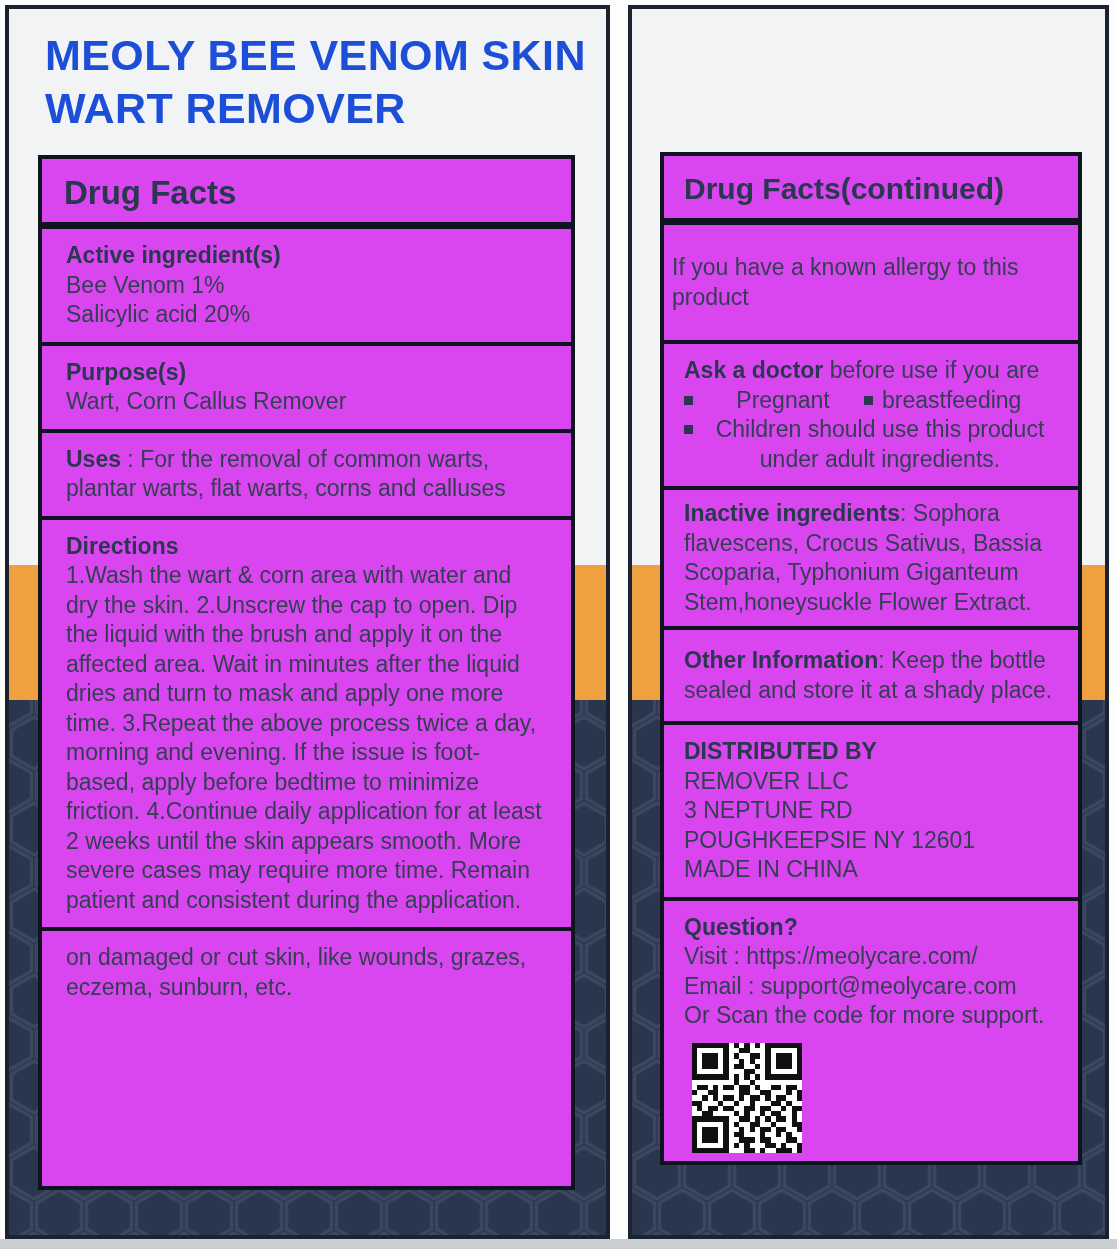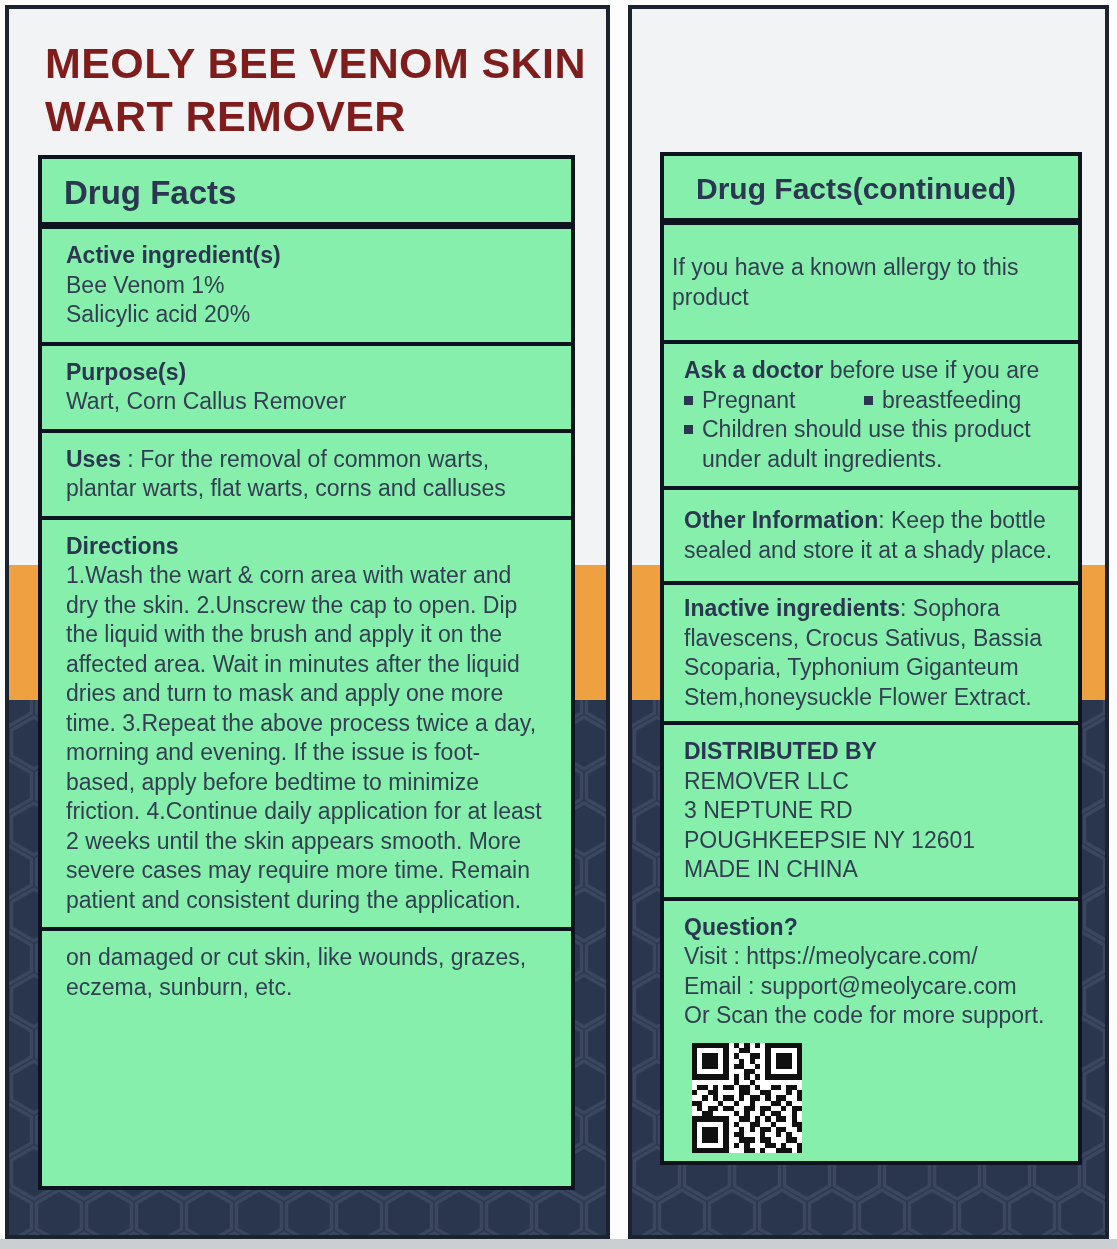--- a/index.html
+++ b/index.html
@@ -11,50 +11,50 @@
          background:#f2f3f4;overflow:hidden;}
   .panel.left{left:5px;width:605px;}
   .panel.right{left:628px;width:481px;}
   .band-orange{position:absolute;left:0;right:0;top:556px;height:135px;background:#efa041;}
   .band-navy{position:absolute;left:0;right:0;top:691px;bottom:0;background:#2a364e;}
   .hexes{position:absolute;left:0;top:0;width:100%;height:100%;display:block;}
 
   .bottom-strip{position:absolute;left:0;right:0;top:1239px;height:10px;background:#cbcfd4;}
 
   
-  .title{position:absolute;left:36px;top:28px;width:548px;margin:0;
-         font-size:43px;line-height:53px;font-weight:700;color:#7f1d1d;letter-spacing:.4px;}
+  .title{position:absolute;left:36px;top:20px;width:548px;margin:0;
+         font-size:43px;line-height:53px;font-weight:700;color:#1d4ed8;letter-spacing:.4px;}
 
   
-  .dfbox{position:absolute;background:#86efac;border:4px solid #0d1420;box-sizing:border-box;
+  .dfbox{position:absolute;background:#d946ef;border:4px solid #0d1420;box-sizing:border-box;
          display:flex;flex-direction:column;}
   .leftbox{left:29px;top:146px;width:537px;height:1035px;}
   .rightbox{left:28px;top:143px;width:422px;height:1013px;}
 
   .dfh{font-weight:700;color:#2b3750;padding:15px 22px 10px;border-bottom:7px solid #0d1420;}
   .leftbox .dfh{font-size:33px;}
-  .rightbox .dfh{font-size:30px;padding:16px 32px 12px;}
+  .rightbox .dfh{font-size:30px;padding:16px 20px 12px;}
 
   .sec{border-bottom:4px solid #0d1420;padding:12px 24px;font-size:23px;line-height:29.5px;}
   .sec:last-child{border-bottom:none;flex:1;}
   .rightbox .sec{padding:12px 20px;}
   .b{font-weight:700;color:#2b3750;}
   .hline{font-weight:700;color:#2b3750;display:block;}
   p.t{margin:0;}
 
   .sec-allergy{padding:28px 8px !important;}
   .sec-inactive{padding:9px 20px !important;}
   .sec-other{padding:16px 20px !important;}
 
   
   .brow{display:flex;}
   .bitem{display:flex;align-items:flex-start;}
   .bitem.c1{width:180px;}
   .bullet-sq{flex:0 0 auto;width:9px;height:9px;background:#2b3750;margin:10px 9px 0 0;}
-  .bitem .txt{flex:1;}
+  .bitem .txt{flex:1;text-align:center;}
 
   
   .qr{width:110px;height:110px;margin:12px 0 0 8px;display:block;}
 </style>
 </head>
 <body>
 
 <div id="app">
 
   <div class="panel left">
@@ -145,26 +145,26 @@
               <span class="bullet-sq"></span>
               <span class="txt">breastfeeding</span>
             </span>
         </div>
         <div class="bitem">
             <span class="bullet-sq"></span>
             <span class="txt">Children should use this product under adult ingredients.</span>
           </div>
       </div>
 
+      <div class="sec sec-inactive">
+        <p class="t"><span class="b">Inactive ingredients</span><span>: Sophora flavescens, Crocus Sativus, Bassia Scoparia, Typhonium Giganteum Stem,honeysuckle Flower Extract.</span></p>
+      </div>
+
       <div class="sec sec-other">
         <p class="t"><span class="b">Other Information</span><span>: Keep the bottle sealed and store it at a shady place.</span></p>
-      </div>
-
-      <div class="sec sec-inactive">
-        <p class="t"><span class="b">Inactive ingredients</span><span>: Sophora flavescens, Crocus Sativus, Bassia Scoparia, Typhonium Giganteum Stem,honeysuckle Flower Extract.</span></p>
       </div>
 
       <div class="sec">
         <span class="hline">DISTRIBUTED BY</span>
         <p class="t">REMOVER LLC</p>
         <p class="t">3 NEPTUNE RD</p>
         <p class="t">POUGHKEEPSIE NY 12601</p>
         <p class="t">MADE IN CHINA</p>
       </div>
 

